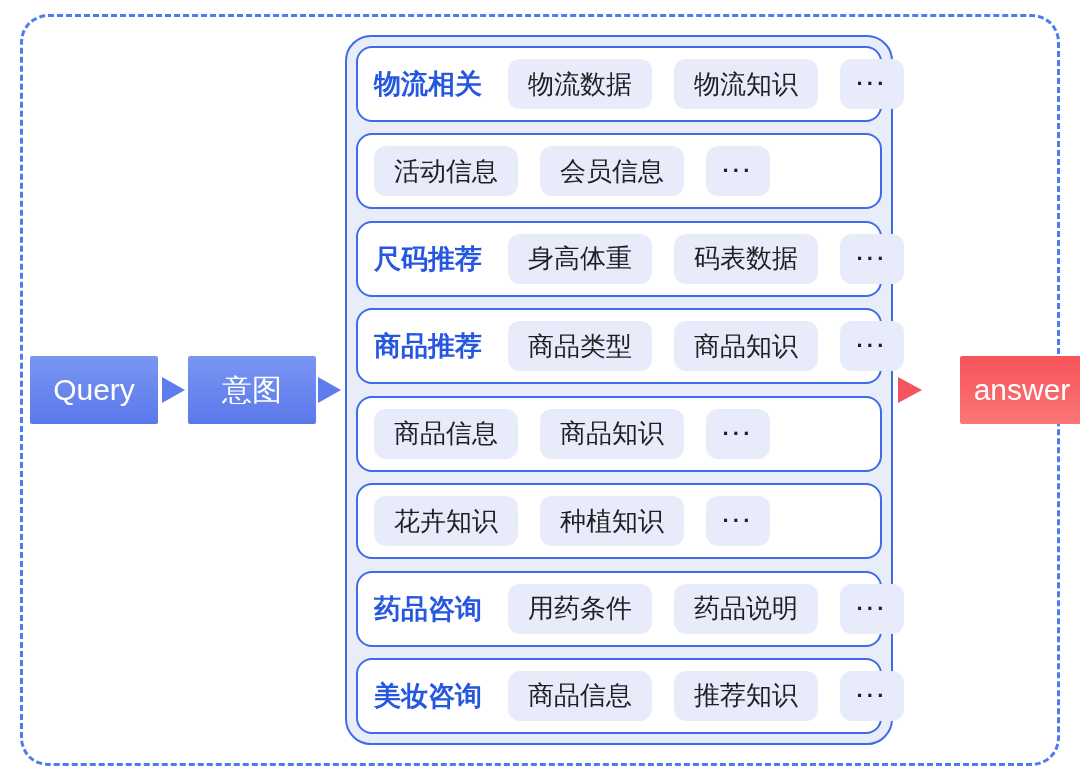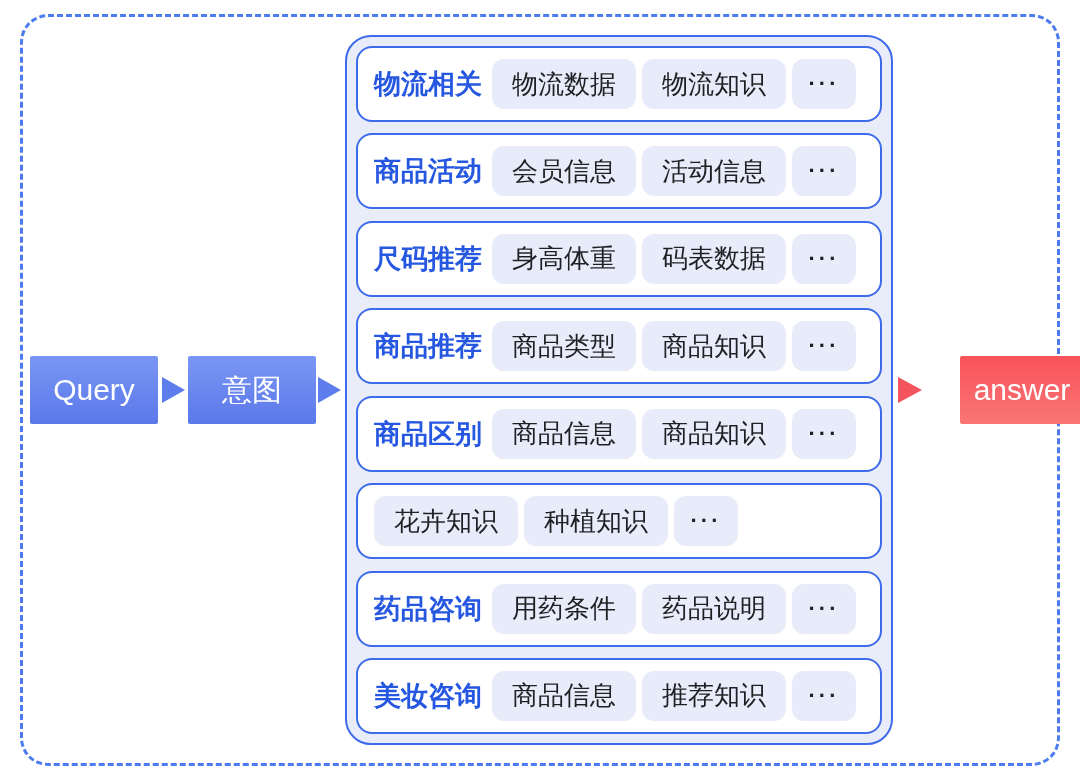--- a/index.html
+++ b/index.html
@@ -70,21 +70,21 @@
   }
   .category-row {
     box-sizing: border-box;
     height: 76px;
     background: #ffffff;
     border: 2px solid #3e6be9;
     border-radius: 16px;
     display: flex;
     align-items: center;
     padding: 0 14px 0 16px;
-    gap: 6px;
+    gap: 22px;
   }
   .category-label {
     flex: none;
     width: 112px;
     color: #2557e0;
     font-size: 27px;
     font-weight: 700;
     white-space: nowrap;
   }
   .chip {
@@ -131,42 +131,40 @@
   <div class="panel">
 
     <div class="category-row">
       <div class="category-label">物流相关</div>
       <div class="chip">物流数据</div>
       <div class="chip">物流知识</div>
       <div class="chip chip-more">···</div>
     </div>
 
     <div class="category-row">
-      <div class="category-label">商品活动</div>
+      <div class="chip">活动信息</div>
       <div class="chip">会员信息</div>
-      <div class="chip">活动信息</div>
       <div class="chip chip-more">···</div>
     </div>
 
     <div class="category-row">
       <div class="category-label">尺码推荐</div>
       <div class="chip">身高体重</div>
       <div class="chip">码表数据</div>
       <div class="chip chip-more">···</div>
     </div>
 
     <div class="category-row">
       <div class="category-label">商品推荐</div>
       <div class="chip">商品类型</div>
       <div class="chip">商品知识</div>
       <div class="chip chip-more">···</div>
     </div>
 
     <div class="category-row">
-      <div class="category-label">商品区别</div>
       <div class="chip">商品信息</div>
       <div class="chip">商品知识</div>
       <div class="chip chip-more">···</div>
     </div>
 
     <div class="category-row">
       <div class="chip">花卉知识</div>
       <div class="chip">种植知识</div>
       <div class="chip chip-more">···</div>
     </div>

